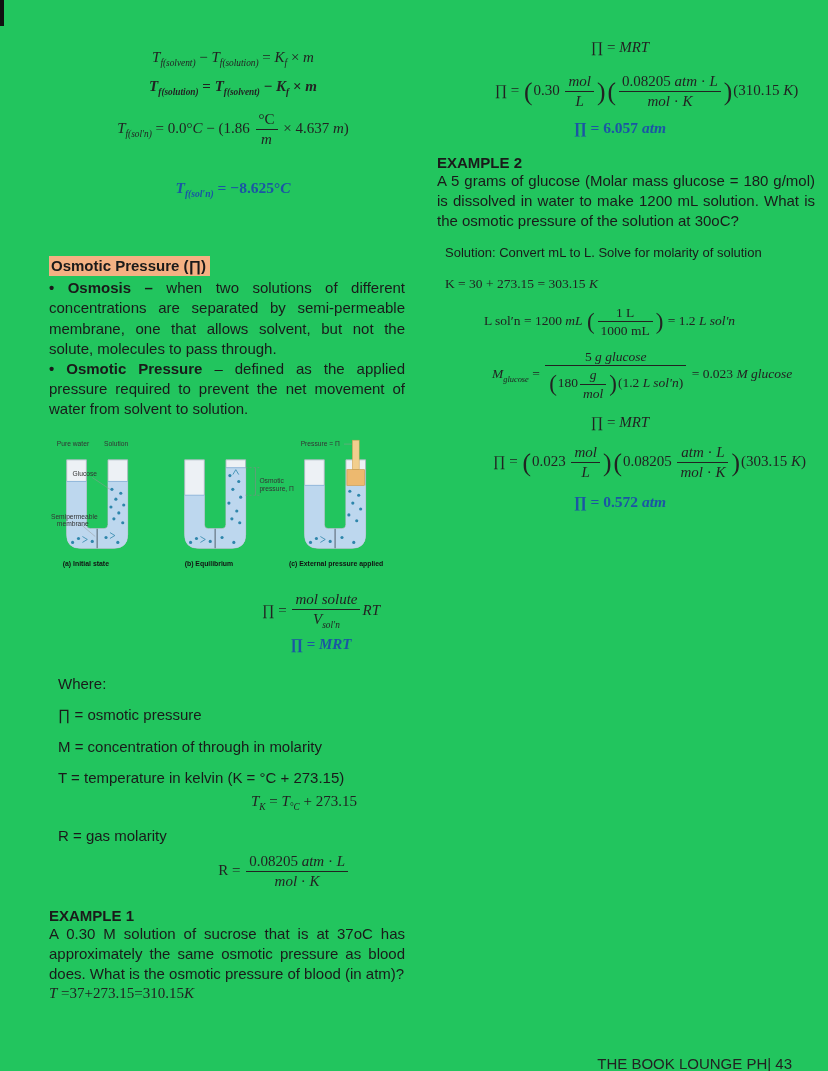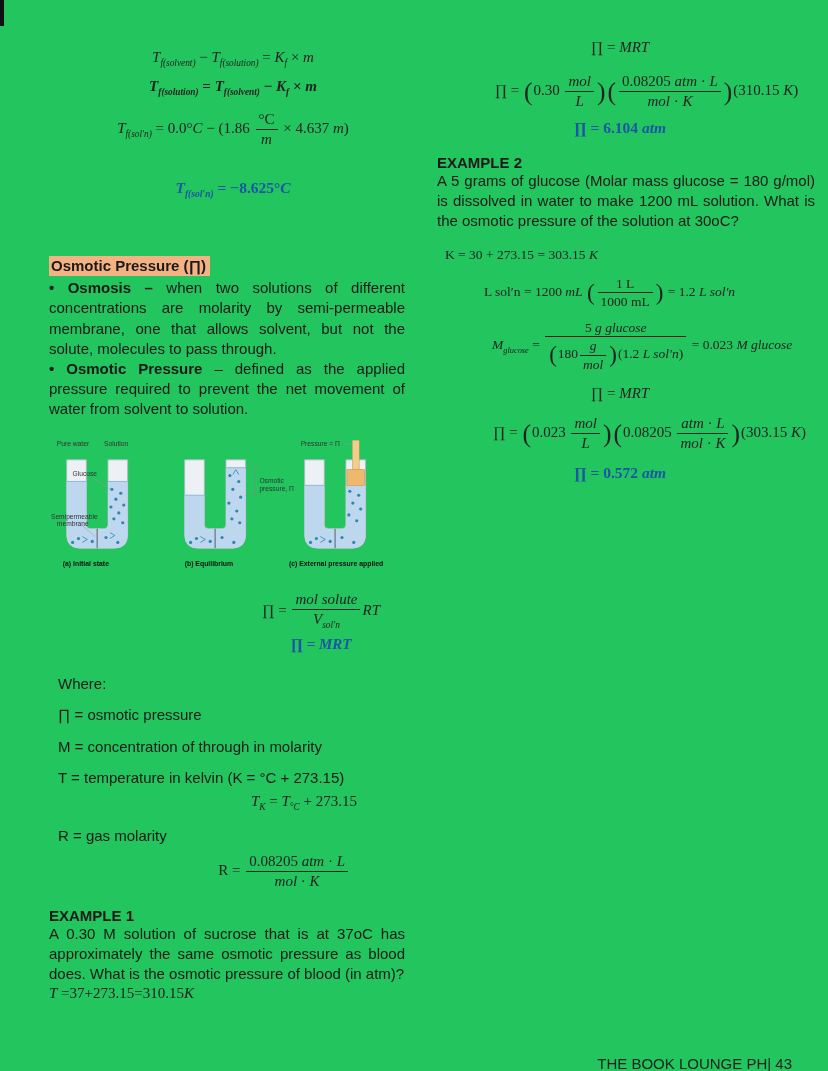--- a/index.html
+++ b/index.html
@@ -70,21 +70,21 @@
 
     <div class="math eq-center" style="margin-top:12px"><span class="tk-i">T</span><span class="tk-sub">f(sol′n)</span><span class="tk-txt"> = 0.0°</span><span class="tk-i">C</span><span class="tk-txt"> − (1.86 </span><span class="frac"><span class="num"><span class="tk-txt">°C</span></span><span class="den"><span class="tk-i">m</span></span></span><span class="tk-txt"> × 4.637 </span><span class="tk-i">m</span><span class="tk-txt">)</span></div>
 
     <div class="math eq-center f-blue" style="margin-top:30px; font-size:15.5px"><span class="tk-i">T</span><span class="tk-sub">f(sol′n)</span><span class="tk-txt"> = −8.625°</span><span class="tk-i">C</span></div>
 
     <div style="margin-top:56px">
       <span class="heading-highlight">Osmotic Pressure (∏)</span>
     </div>
 
     <p class="body" style="margin-top:2px">
-      <span class="lead-bold">• Osmosis –</span><span> when two solutions of different concentrations are molarity by semi-permeable membrane, one that allows solvent, but not the solute, molecules to pass through.</span>
+      <span class="lead-bold">• Osmosis –</span><span> when two solutions of different concentrations are separated by semi-permeable membrane, one that allows solvent, but not the solute, molecules to pass through.</span>
     </p>
 
     <p class="body">
       <span class="lead-bold">• Osmotic Pressure</span><span> – defined as the applied pressure required to prevent the net movement of water from solvent to solution.</span>
     </p>
 
     <div id="figure-wrap">
       <svg width="350" height="150" viewBox="0 0 356 150">
 
         <g>
@@ -197,25 +197,26 @@
     <p class="body">A 0.30 M solution of sucrose that is at 37oC has approximately the same osmotic pressure as blood does. What is the osmotic pressure of blood (in atm)?</p>
     <div class="math"><span class="tk-i">T</span><span class="tk-txt"> =37+273.15=310.15</span><span class="tk-i">K</span></div>
   </div>
 
   <div class="col" id="col-right">
 
     <div class="math eq-center" style="margin-top:38px; padding-right:24px"><span class="tk-txt">∏ = </span><span class="tk-i">MRT</span></div>
 
     <div class="math eq-center nowrap" style="margin-top:16px; padding-right:10px"><span class="tk-txt">∏ = </span><span class="tk-bigp">(</span><span class="tk-txt">0.30 </span><span class="frac"><span class="num"><span class="tk-i">mol</span></span><span class="den"><span class="tk-i">L</span></span></span><span class="tk-bigp">)</span><span class="tk-bigp">(</span><span class="frac"><span class="num"><span class="tk-txt">0.08205 </span><span class="tk-i">atm</span><span class="tk-txt"> · </span><span class="tk-i">L</span></span><span class="den"><span class="tk-i">mol</span><span class="tk-txt"> · </span><span class="tk-i">K</span></span></span><span class="tk-bigp">)</span><span class="tk-txt">(310.15 </span><span class="tk-i">K</span><span class="tk-txt">)</span></div>
 
-    <div class="math eq-center f-blue" style="margin-top:8px; padding-right:24px; font-size:15.5px"><span class="tk-txt">∏ = 6.104 </span><span class="tk-i">atm</span></div>
+    <div class="math eq-center f-blue" style="margin-top:8px; padding-right:24px; font-size:15.5px"><span class="tk-txt">∏ = 6.057 </span><span class="tk-i">atm</span></div>
 
     <div class="ex-title" style="margin-top:16px">EXAMPLE 2</div>
     <p class="body">A 5 grams of glucose (Molar mass glucose = 180 g/mol) is dissolved in water to make 1200 mL solution. What is the osmotic pressure of the solution at 30oC?</p>
 
+    <div style="margin-top:14px; padding-left:8px; font-size:13px">Solution: Convert mL to L. Solve for molarity of solution</div>
 
     <div class="math small-math" style="margin-top:16px; padding-left:8px"><span class="tk-txt">K = 30 + 273.15 = 303.15 </span><span class="tk-i">K</span></div>
 
     <div class="math small-math nowrap" style="margin-top:12px; padding-left:8px"><span class="tk-txt">L sol′n = 1200 </span><span class="tk-i">mL</span><span class="tk-txt"> </span><span class="tk-bigp">(</span><span class="frac"><span class="num"><span class="tk-txt">1 L</span></span><span class="den"><span class="tk-txt">1000 mL</span></span></span><span class="tk-bigp">)</span><span class="tk-txt"> = 1.2 </span><span class="tk-i">L sol′n</span></div>
 
     <div class="math small-math nowrap" style="margin-top:10px; margin-left:55px"><span class="tk-i">M</span><span class="tk-sub">glucose</span><span class="tk-txt"> = </span><span class="frac"><span class="num"><span class="tk-txt">5 </span><span class="tk-i">g glucose</span></span><span class="den"><span class="tk-bigp">(</span><span class="tk-txt">180</span><span class="frac"><span class="num"><span class="tk-i">g</span></span><span class="den"><span class="tk-i">mol</span></span></span><span class="tk-bigp">)</span><span class="tk-txt">(1.2 </span><span class="tk-i">L sol′n</span><span class="tk-txt">)</span></span></span><span class="tk-txt"> = 0.023 </span><span class="tk-i">M glucose</span></div>
 
     <div class="math eq-center" style="margin-top:12px; padding-right:24px"><span class="tk-txt">∏ = </span><span class="tk-i">MRT</span></div>
 
     <div class="math eq-center nowrap" style="margin-top:12px; padding-right:4px"><span class="tk-txt">∏ = </span><span class="tk-bigp">(</span><span class="tk-txt">0.023 </span><span class="frac"><span class="num"><span class="tk-i">mol</span></span><span class="den"><span class="tk-i">L</span></span></span><span class="tk-bigp">)</span><span class="tk-bigp">(</span><span class="tk-txt">0.08205 </span><span class="frac"><span class="num"><span class="tk-i">atm</span><span class="tk-txt"> · </span><span class="tk-i">L</span></span><span class="den"><span class="tk-i">mol</span><span class="tk-txt"> · </span><span class="tk-i">K</span></span></span><span class="tk-bigp">)</span><span class="tk-txt">(303.15 </span><span class="tk-i">K</span><span class="tk-txt">)</span></div>

